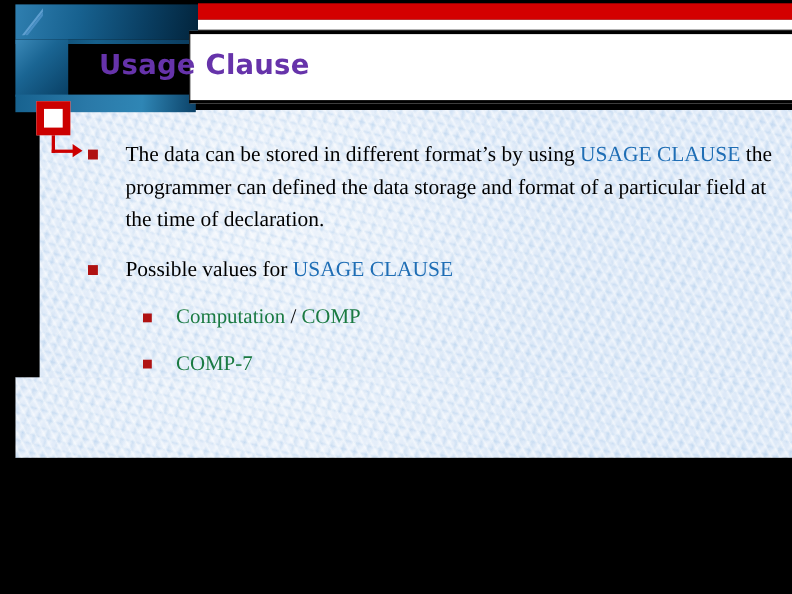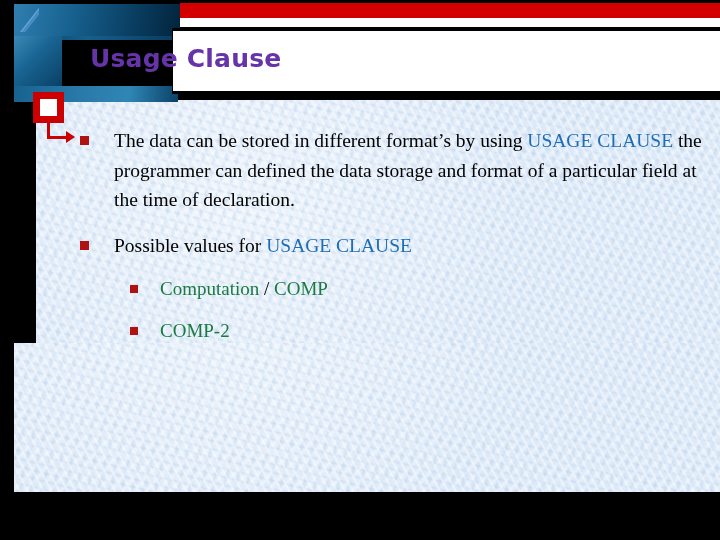--- a/index.html
+++ b/index.html
@@ -11,21 +11,21 @@
     width: 720px;
     height: 540px;
     overflow: hidden;
     font-family: "Liberation Serif", serif;
     background: #000000;
   }
 
   #slide {
     position: relative;
     width: 720px;
-    height: 492px;
+    height: 416px;
     overflow: hidden;
     background-color: #000000;
   }
 
   
   .bg-paper {
     position: absolute;
     left: 14px;
     top: 100px;
     width: 706px;
@@ -292,16 +292,16 @@
 
   <div class="marker-square"></div>
   <div class="marker-arrow-v"></div>
   <div class="marker-arrow-h"></div>
   <div class="marker-arrow-head"></div>
 
   <div class="content" id="content">
       <div class="bullet-row lvl1"><span class="sq"></span><span class="plain">The data can be stored in different format’s  by using </span><span class="blue-em">USAGE CLAUSE</span><span class="plain"> the programmer can defined the data storage and format of a particular field at the time of declaration.</span></div>
       <div class="bullet-row lvl1"><span class="sq"></span><span class="plain">Possible values for </span><span class="blue-em">USAGE CLAUSE</span></div>
       <div class="bullet-row lvl2"><span class="sq"></span><span class="green-em">Computation </span><span class="plain">/ </span><span class="green-em">COMP</span></div>
-      <div class="bullet-row lvl2"><span class="sq"></span><span class="green-em">COMP-2</span></div>
+      <div class="bullet-row lvl2"><span class="sq"></span><span class="green-em">COMP-7</span></div>
     </div>
 
 </div>
 
 </body></html>

